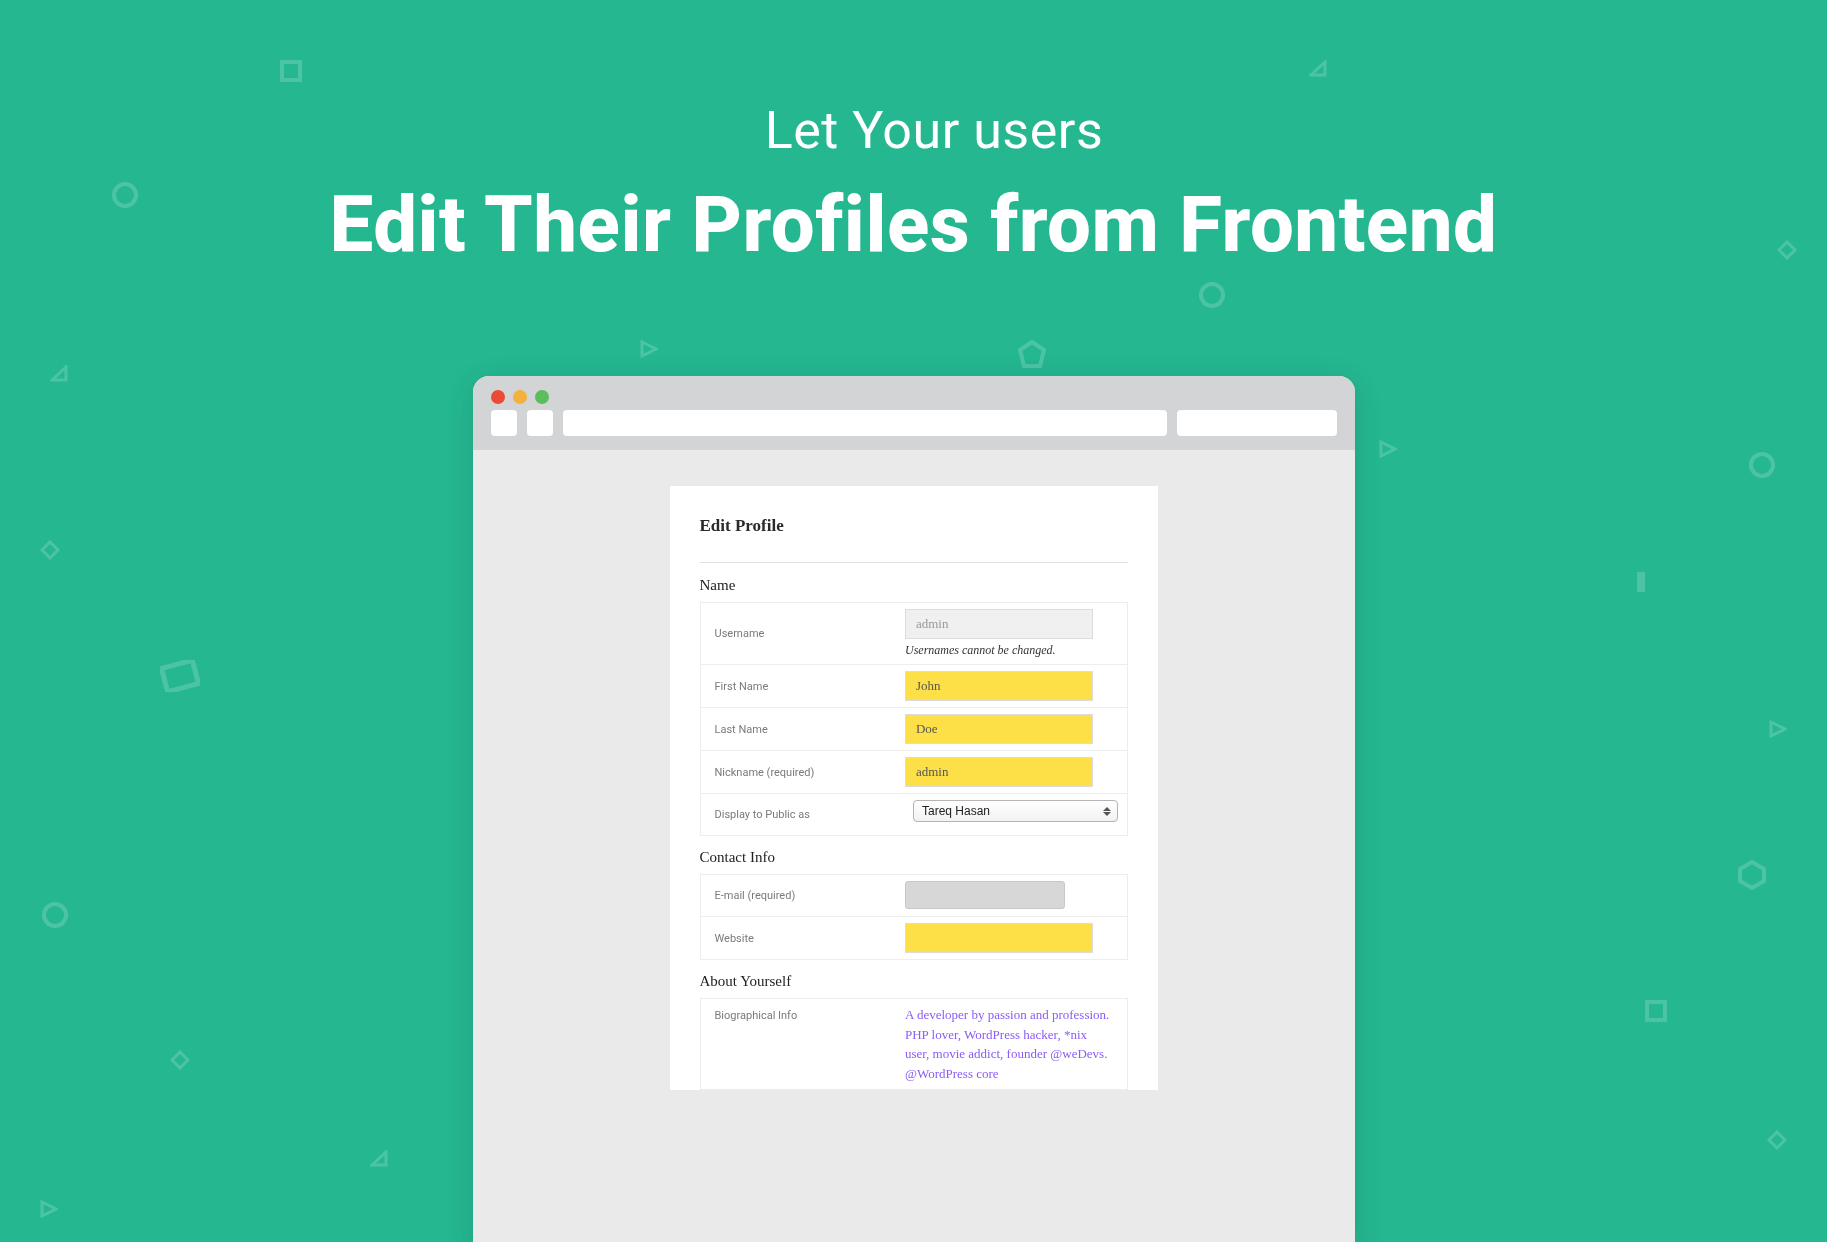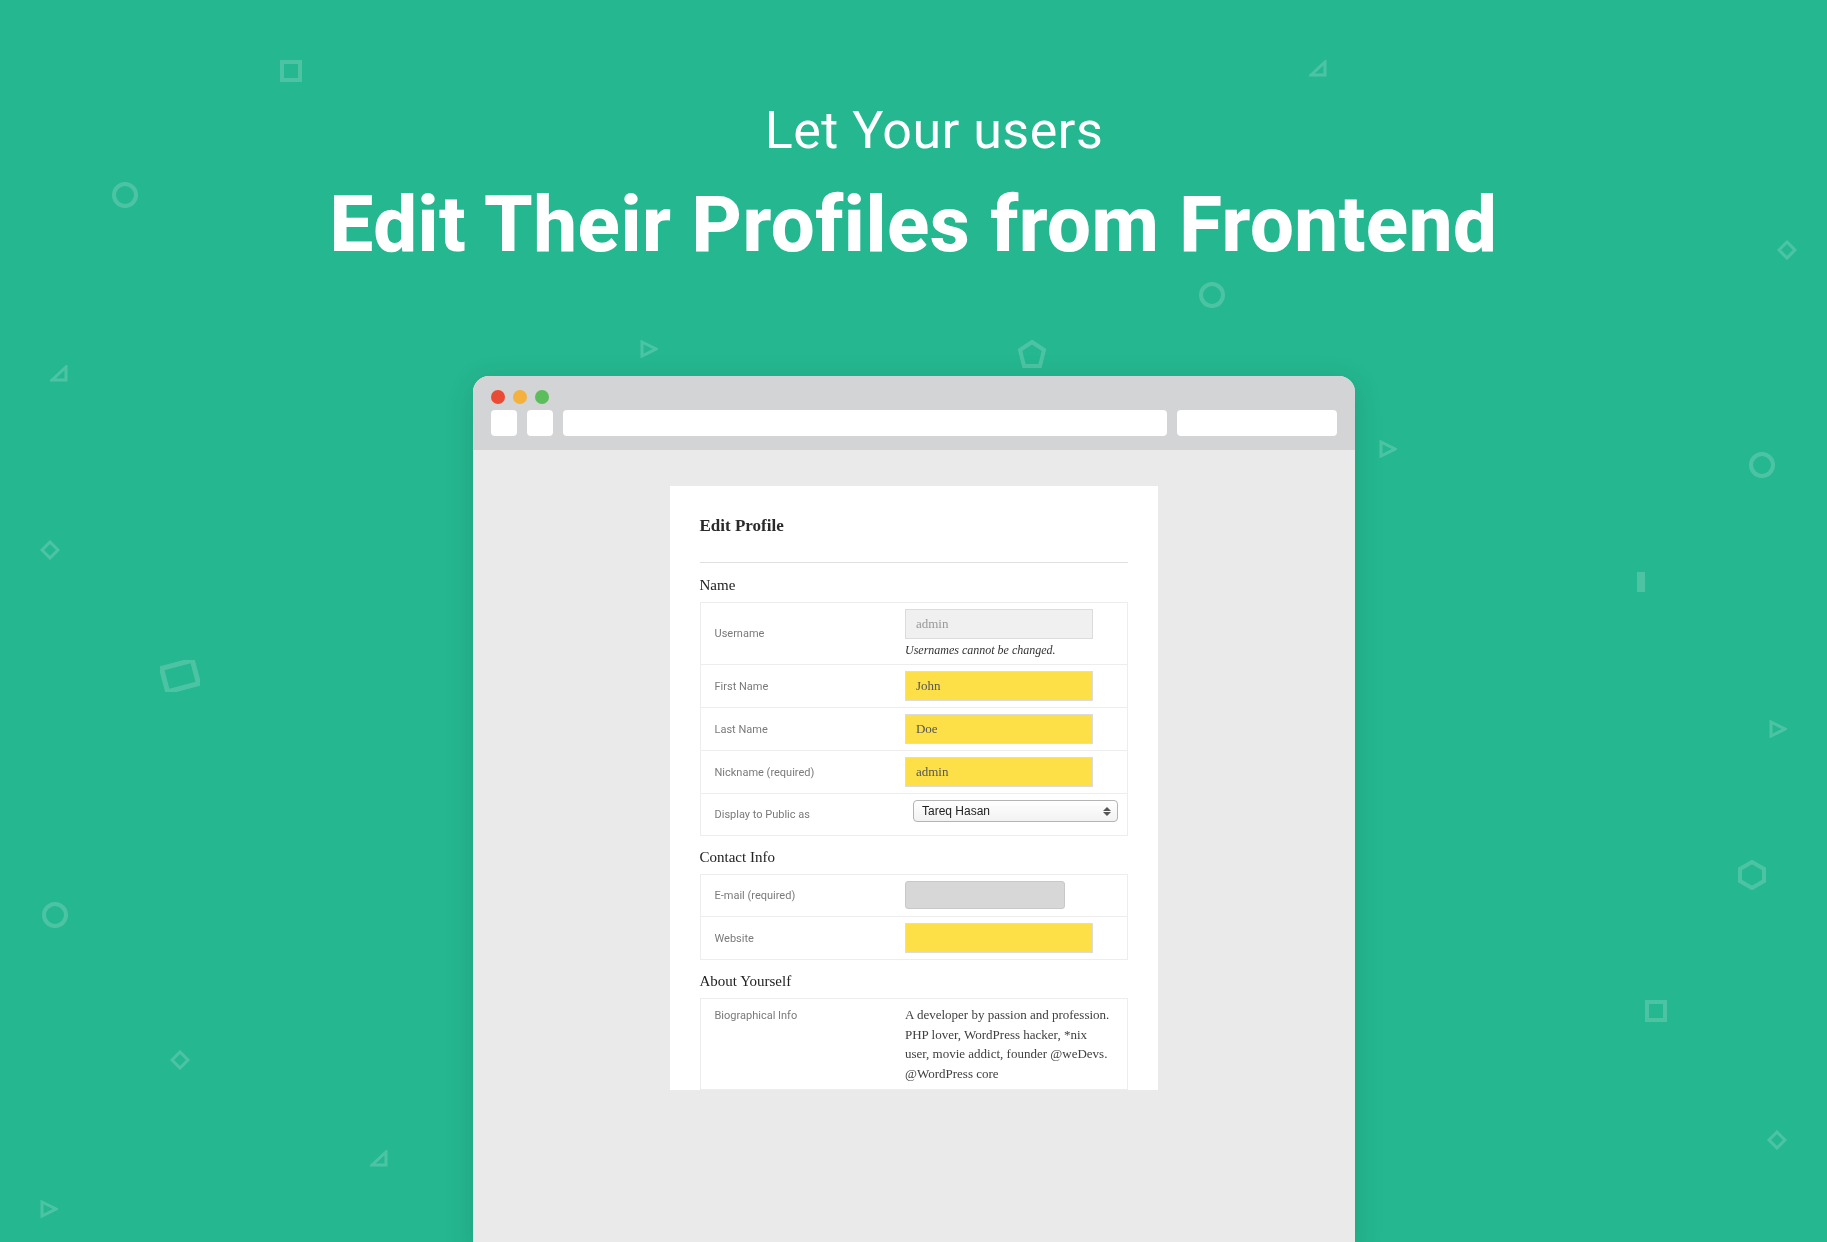--- a/index.html
+++ b/index.html
@@ -190,21 +190,21 @@
   .email-redacted {
     width: 160px;
     height: 28px;
     background: #d7d7d7;
     border: 1px solid #c8c8c8;
     border-radius: 3px;
   }
   .bio-text {
     font-size: 13px;
     line-height: 1.5;
-    color: #404040;
+    color: #8b5cf6;
     font-family: Georgia, serif;
     padding-right: 6px;
   }
   .bio-row .row-label { align-items: flex-start; padding-top: 10px; }
 </style>
 </head>
 <body>
 
 <div class="stage">
 

